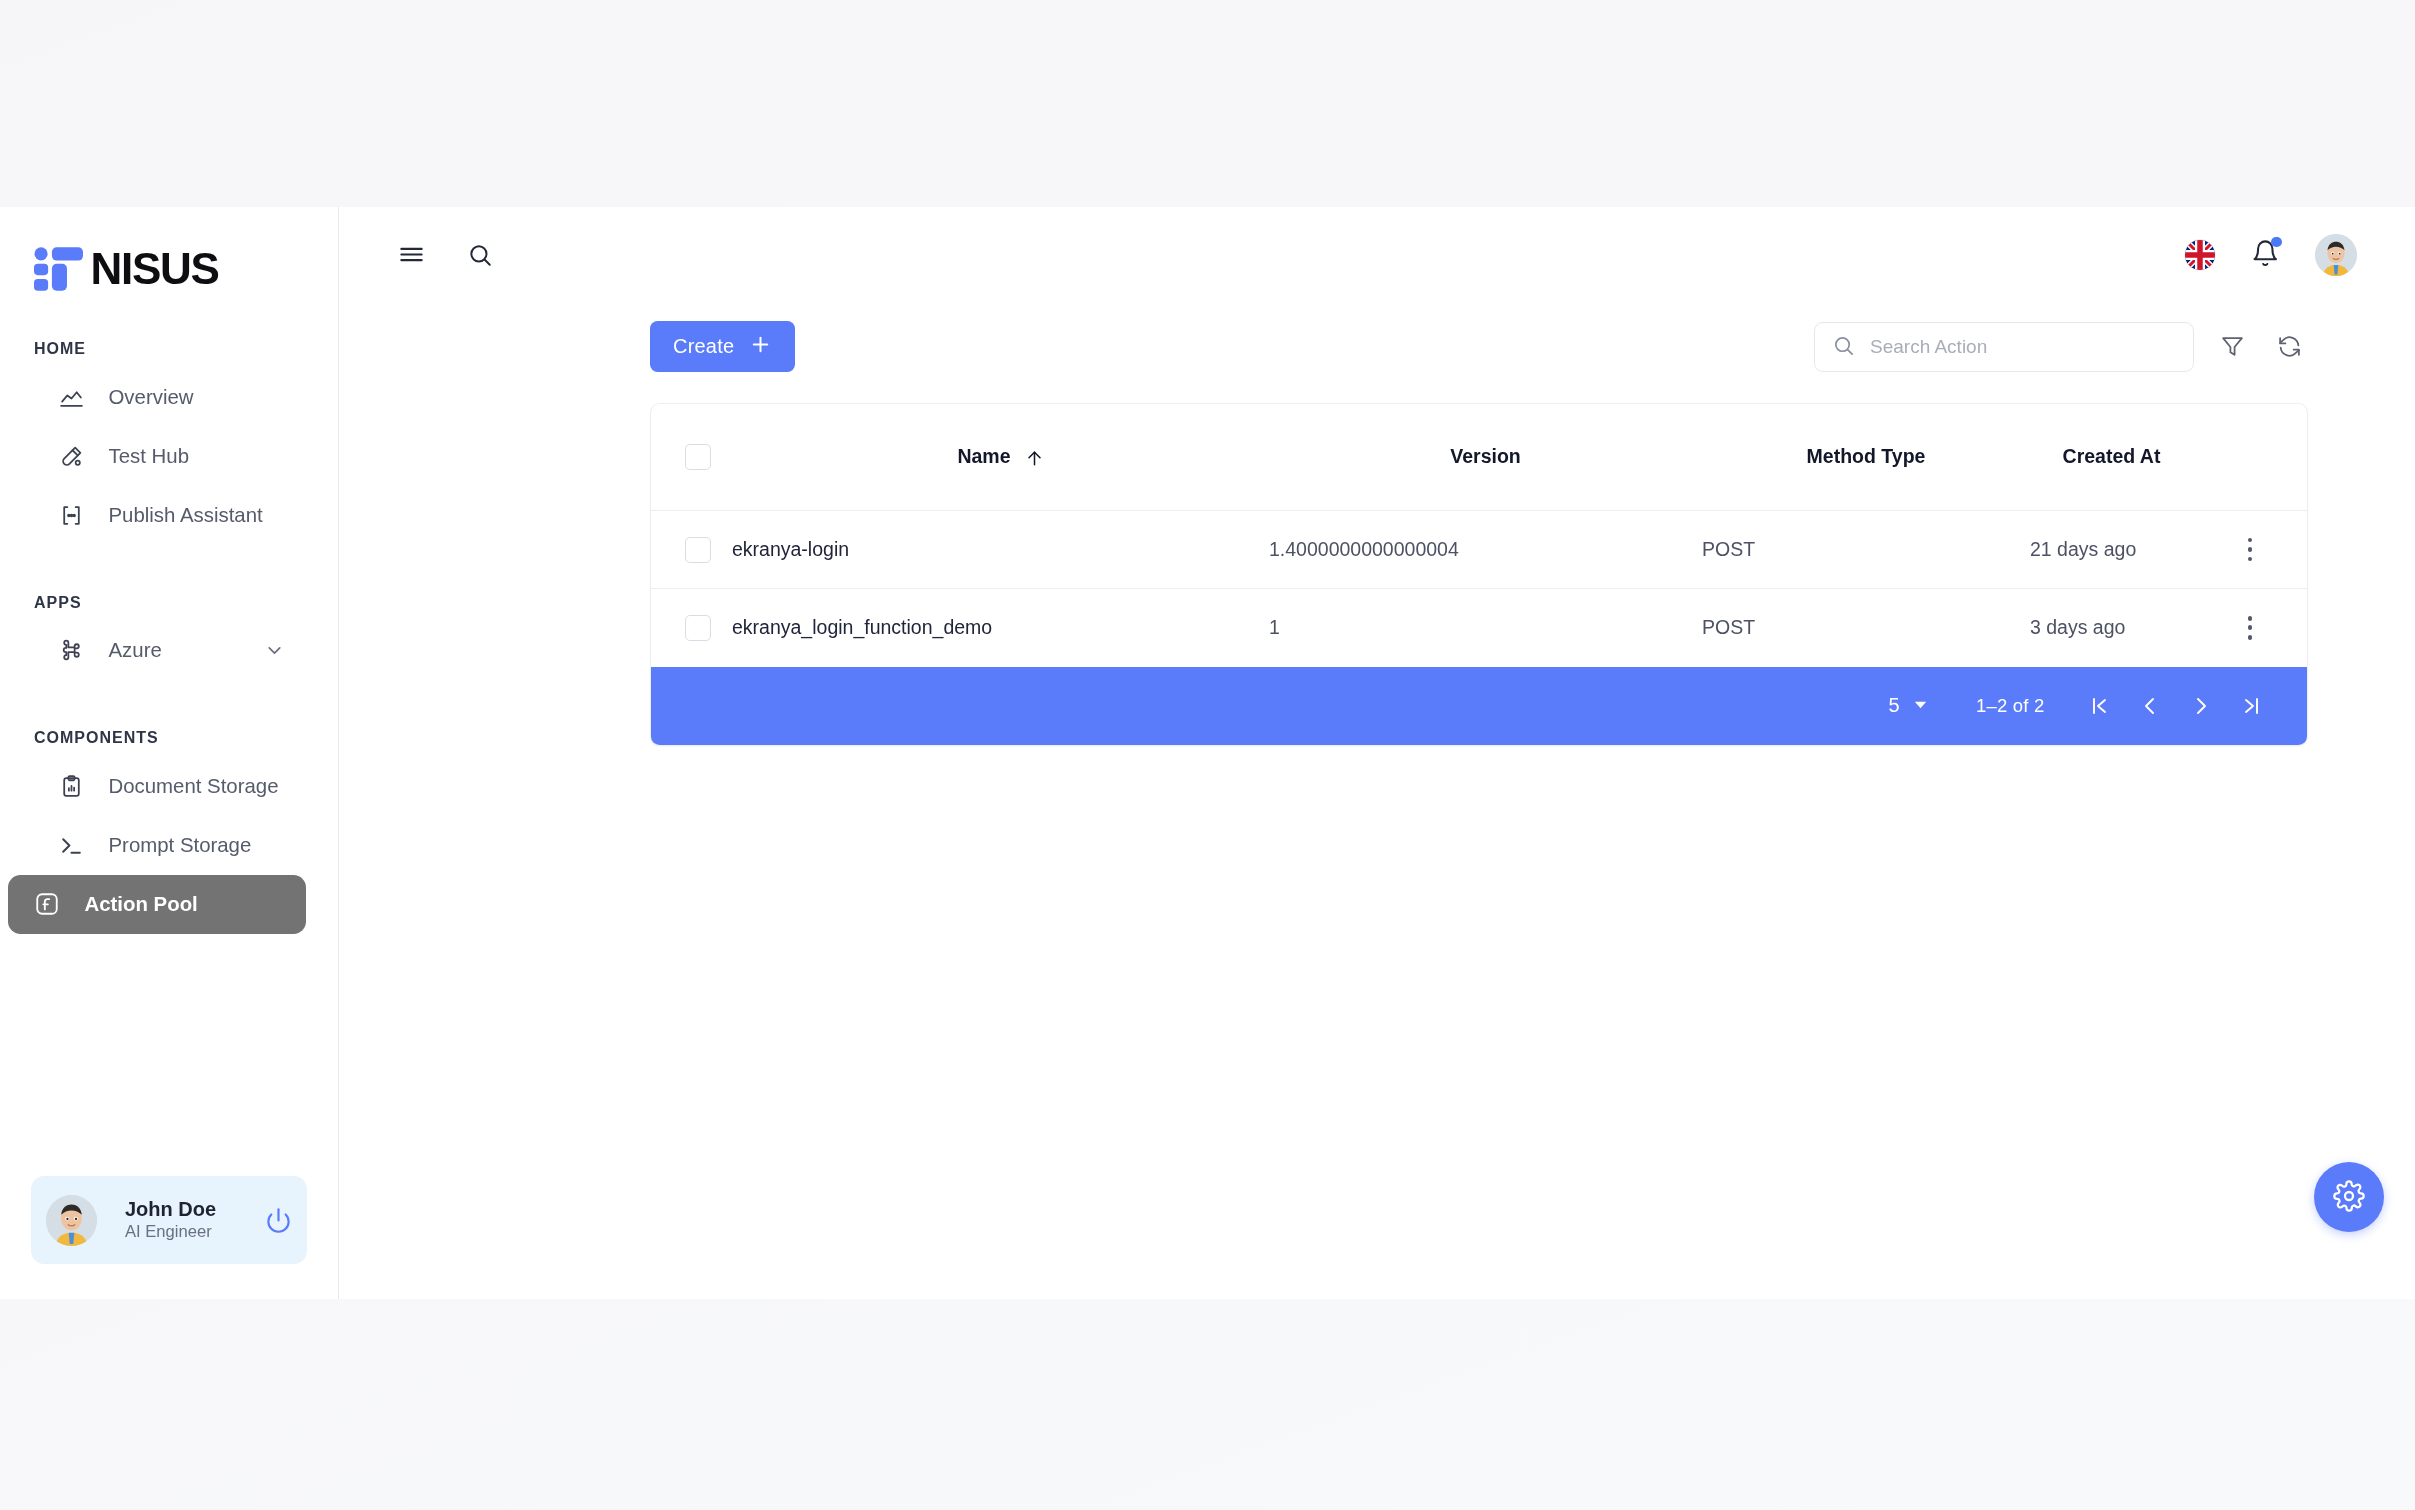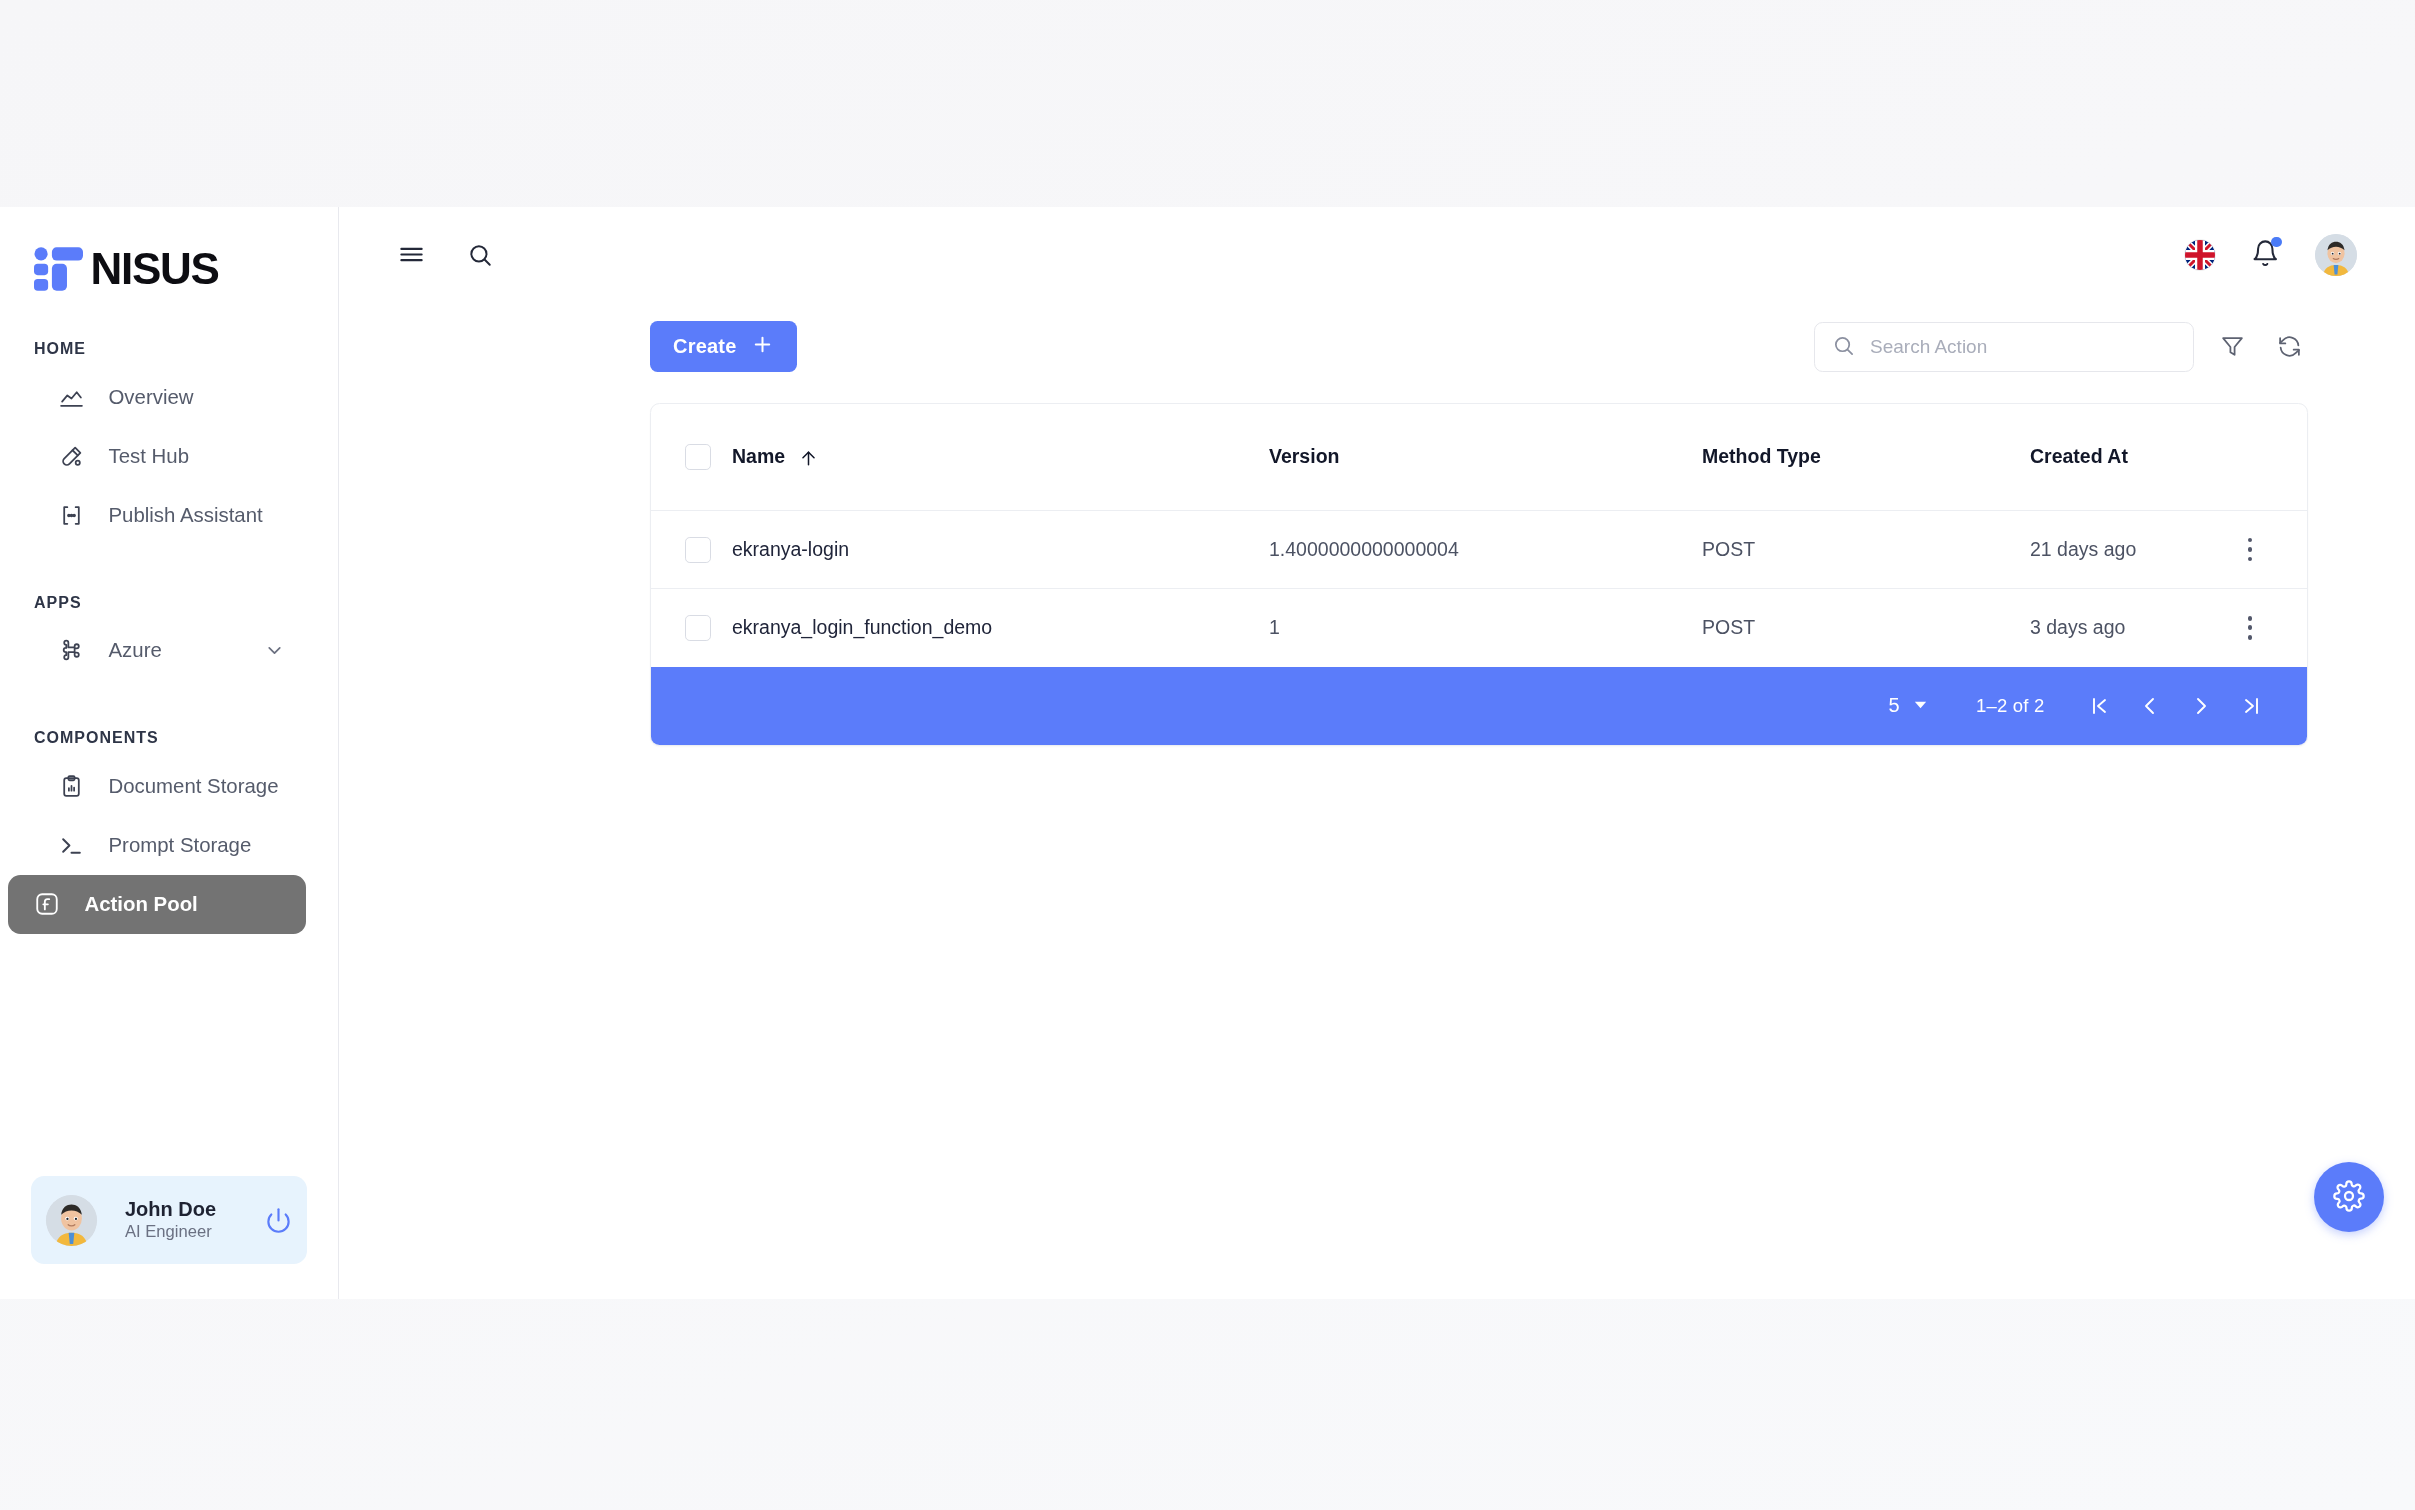--- a/index.html
+++ b/index.html
@@ -171,21 +171,20 @@
     color: #fff;
     border: none;
     border-radius: 7.6px;
     height: 51px;
     padding: 0 23px;
     font-size: 20px;
     font-family: inherit;
     display: flex; align-items: center; gap: 15px;
     cursor: pointer;
     letter-spacing: 0.2px;
-    font-weight: bold;
   }
   .toolbar-right { margin-left: auto; display: flex; align-items: center; gap: 19px; }
   #search-box {
     width: 380px; height: 50px;
     border: 1px solid #e6e7ec;
     border-radius: 8.6px;
     display: flex; align-items: center;
     padding: 0 17px; gap: 15px;
     background: #fff;
   }
@@ -209,21 +208,21 @@
   table { width: 100%; border-collapse: collapse; table-layout: fixed; }
   col.c-chk  { width: 81px; }
   col.c-name { width: 537px; }
   col.c-ver  { width: 433px; }
   col.c-met  { width: 328px; }
   col.c-cre  { width: auto; }
   col.c-act  { width: 114px; }
 
   thead th {
     height: 107px;
-    text-align: left;
+    text-align: center;
     font-size: 19.5px;
     font-weight: 700;
     color: #121729;
     padding: 0;
     vertical-align: middle;
     border-bottom: 1px solid #eceef2;
   }
   tbody td {
     height: 78px;
     font-size: 19.5px;

